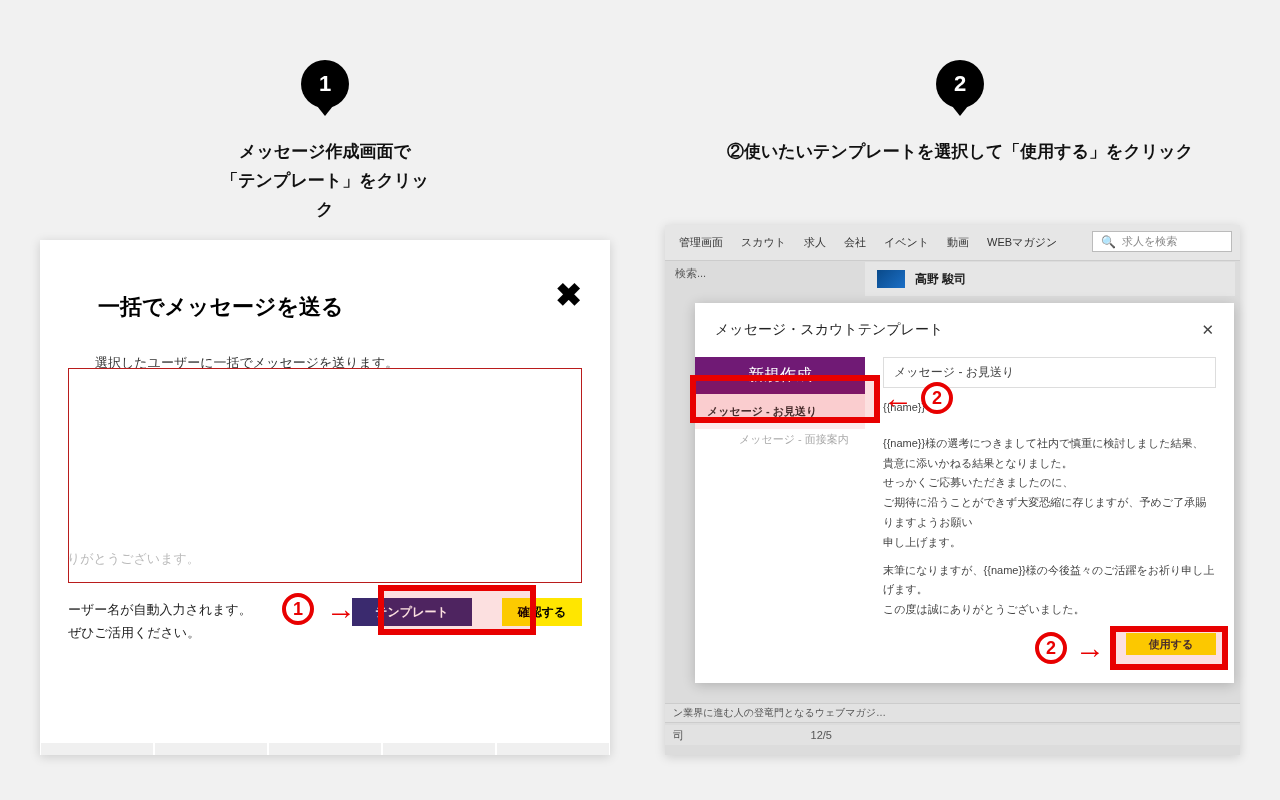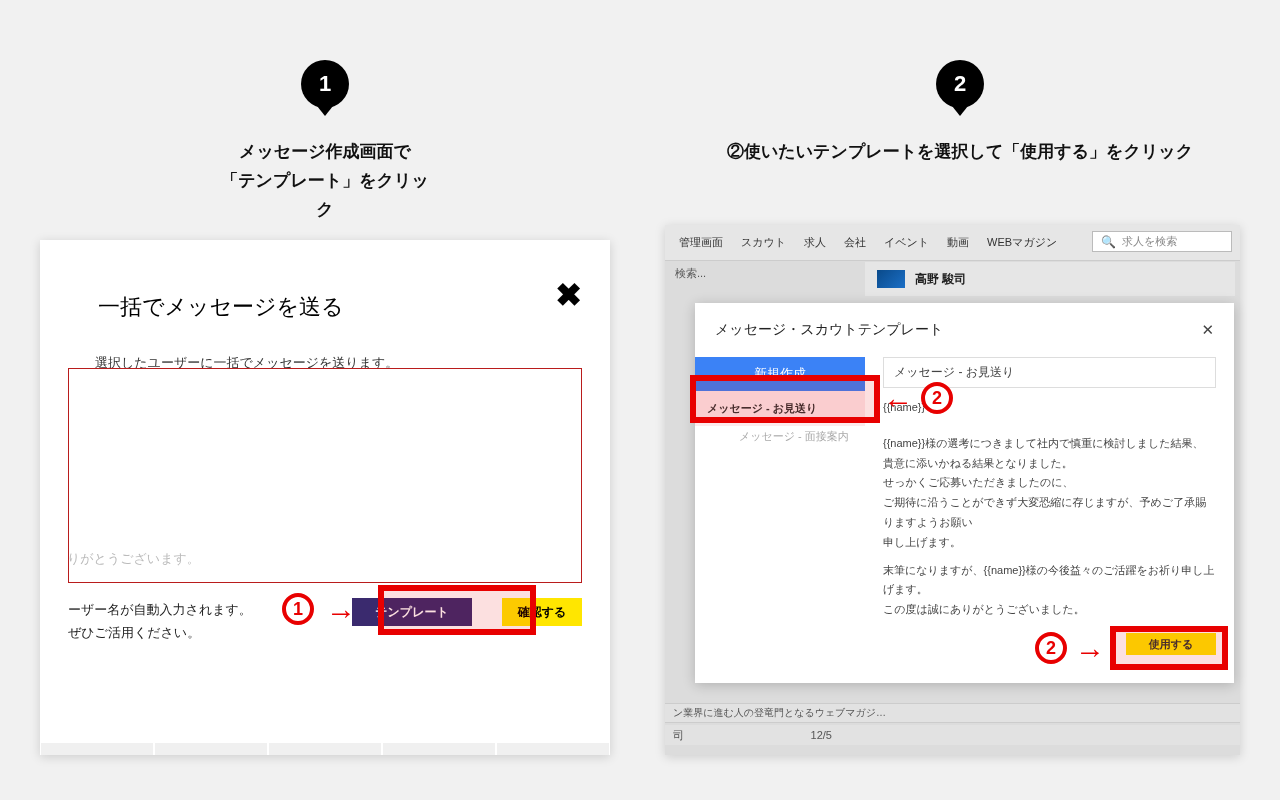--- a/index.html
+++ b/index.html
@@ -9,21 +9,21 @@
   .bubble { width:48px; height:48px; background:#000; border-radius:50%; color:#fff; display:flex; align-items:center; justify-content:center; font-weight:700; font-size:22px; position:relative; }
   .bubble::after { content:""; position:absolute; bottom:-8px; left:50%; transform:translateX(-50%); border-left:8px solid transparent; border-right:8px solid transparent; border-top:10px solid #000; }
   .caption { text-align:center; font-size:17px; font-weight:600; line-height:1.7; margin-top:30px; color:#111; }
 
   
   .panel-left {
     position:absolute; left:40px; top:240px; width:570px; height:515px;
     background:#fff; box-shadow:0 2px 10px rgba(0,0,0,.15);
   }
   .hdr1 { display:flex; align-items:center; justify-content:space-between; padding:28px 28px 10px 28px; }
-  .hdr1 h2 { font-size:22px; font-weight:400; margin-left:30px;margin-top:24px; }
+  .hdr1 h2 { font-size:22px; font-weight:700; margin-left:30px;margin-top:24px; }
   .close-x { font-size:32px; font-weight:900; color:#000; cursor:pointer; }
   .sub1 { font-size:13px; color:#333; padding-left:55px; margin-top:22px; }
   .textarea {
     position:absolute; left:28px; right:28px; top:128px; height:215px;
     border:1px solid #b91c1c; padding:10px 12px; background:#fff;
   }
   .ta-text { position:absolute; bottom:12px; left:-2px; font-size:13px; color:#bbb; line-height:1.7; }
   .row-bottom { position:absolute; left:28px; right:28px; top:358px; }
   .auto-text { font-size:13px; color:#222; line-height:1.8; }
   .tmpl-btn {
@@ -57,21 +57,21 @@
   .uname { font-size:12px; font-weight:600; color:#222; }
 
   .modal2 {
     position:absolute; left:30px; right:6px; top:78px; height:380px;
     background:#fff; box-shadow:0 2px 12px rgba(0,0,0,.2);
   }
   .modal2-h { display:flex; align-items:center; justify-content:space-between; padding:18px 20px; font-size:14px; font-weight:500; color:#222; }
   .modal2-h .xx { font-size:15px; color:#444; cursor:pointer; }
   .modal2-body { display:flex; height:310px; }
   .tlist { width:170px; display:flex; flex-direction:column; }
-  .new-btn { background:#3b82f6; color:#fff; font-size:13px; text-align:center; padding:8px 0; }
+  .new-btn { background:#701a75; color:#fff; font-size:16px; text-align:center; padding:8px 0; }
   .titem { font-size:11px; color:#333; padding:10px 12px; background:#fff; }
   .titem.sel { background:#fdeaec; font-weight:600; }
   .prev { flex:1; padding:0 18px; font-size:11px; color:#333; position:relative; }
   .prev-title { font-size:12px; color:#444; border:1px solid #ddd; padding:6px 10px; margin-bottom:10px; }
   .prev-body { line-height:1.8; color:#444; }
   .use-btn {
     position:absolute; right:18px; bottom:12px;
     background:#ffe400; width:90px; height:22px;
     display:flex; align-items:center; justify-content:center;
     font-size:11px; font-weight:600;

